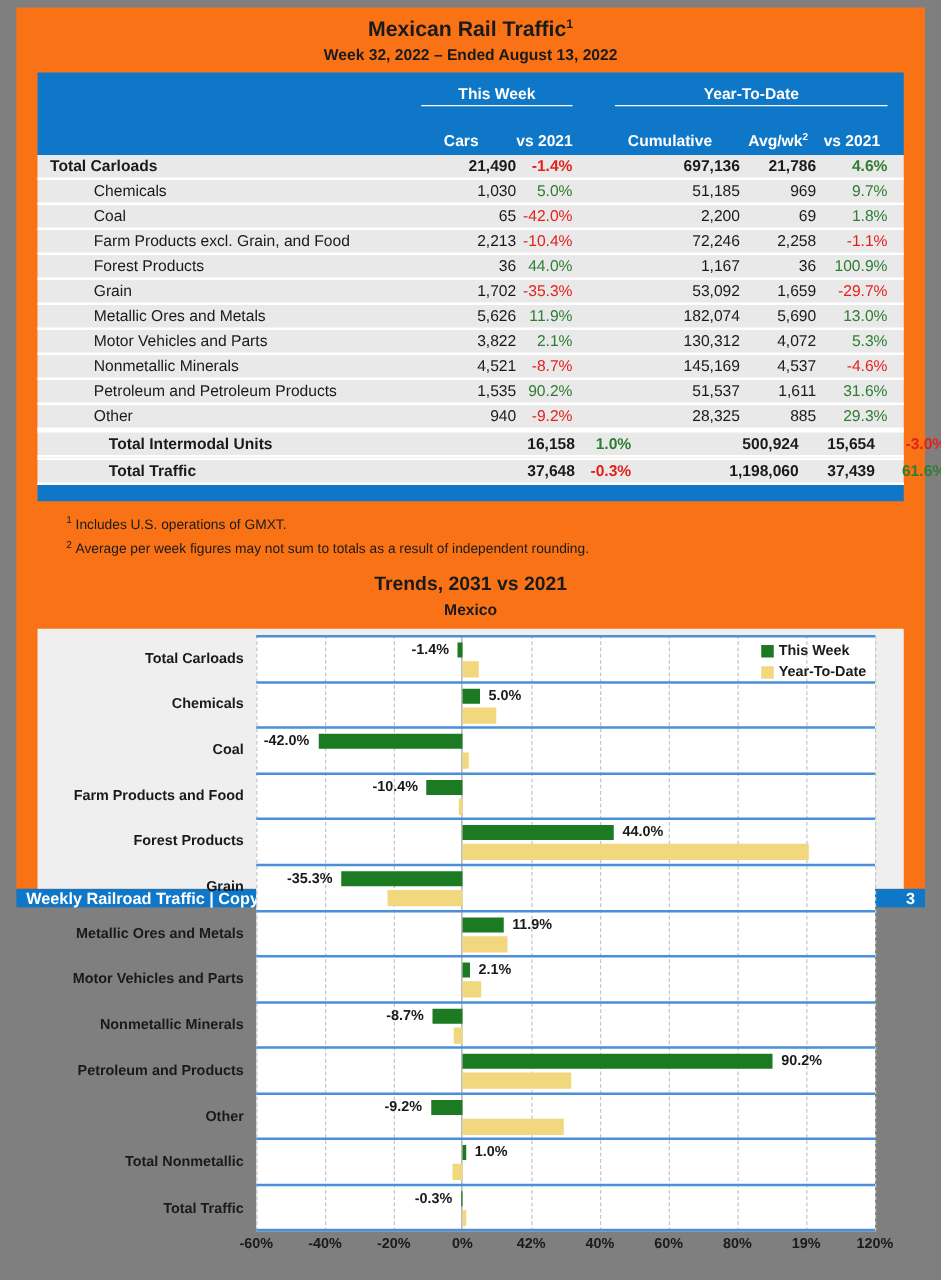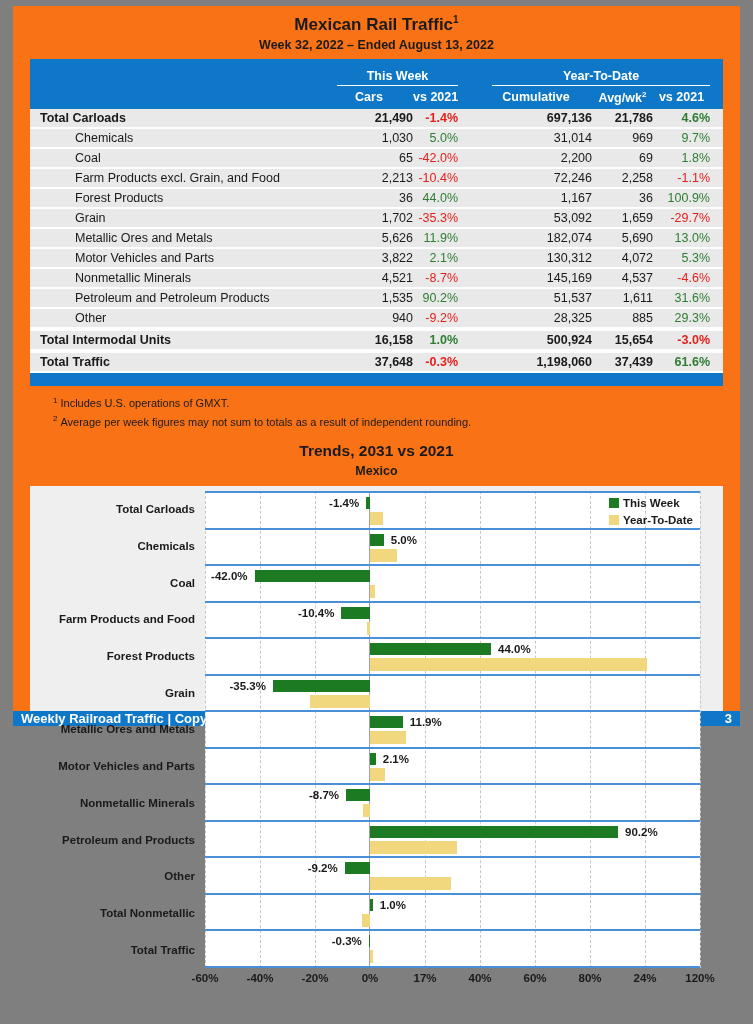--- a/index.html
+++ b/index.html
@@ -18,26 +18,26 @@
   .sheet { width: 727px; height: 720px; background: #f97316; display: flex; flex-direction: column; position: relative; }
 
   .title { margin-top: 8px; text-align: center; font-size: 17px; font-weight: bold; }
   .title sup { font-size: 10px; }
   .subtitle { margin-top: 3px; text-align: center; font-size: 12.5px; font-weight: bold; }
 
   .table-wrap { margin: 7px 17px 0 17px; width: 693px; }
   .thead { background: var(--blue); color: #fff; padding-top: 4px; }
   .thead-top { display: grid; grid-template-columns: 295px 133px 22px 230px 13px; height: 23px; align-items: end; }
   .group { font-weight: bold; font-size: 12.5px; text-align: center; border-bottom: 1.5px solid #fff; padding-bottom: 2px; margin-left: 12px; }
-  .thead-cols { display: grid; grid-template-columns: 295px 88px 45px 22px 112px 61px 57px 13px; height: 23px; align-items: center; }
+  .thead-cols { display: grid; grid-template-columns: 295px 88px 45px 22px 112px 61px 57px 13px; height: 23px; align-items: center; margin-top: 16px; }
   .thead-cols .hcell { font-weight: bold; font-size: 12.5px; text-align: center; white-space: nowrap; }
   .thead-cols .hcell sup { font-size: 8px; }
 
   .trow { display: grid; grid-template-columns: 295px 88px 45px 22px 112px 61px 57px 13px; height: 20px; background: var(--row-gray); border-bottom: 2px solid #fff; align-items: center; font-size: 12.5px; }
-  .trow.gap-before { border-top: 2px solid #fff; height: 22px; }
+  .trow.gap-before { border-top: 2px solid #fff; height: 22px; padding-left: 47px; }
   .trow.bold { font-weight: bold; }
   .cell.label { padding-left: 10px; white-space: nowrap; }
   .cell.label.indent { padding-left: 45px; }
   .cell.num { text-align: right; white-space: nowrap; }
   .cell.pos { color: var(--green-text); }
   .cell.neg { color: var(--red-text); }
   .table-endbar { height: 13px; background: var(--blue); }
 
   .footnotes { margin: 10px 0 0 40px; font-size: 11px; }
   .footnote { margin-bottom: 5px; }
@@ -107,21 +107,21 @@
             <div class="cell num">697,136</div>
             <div class="cell num">21,786</div>
             <div class="cell num pct pos">4.6%</div>
             <div class="cell pad"></div>
           </div>
           <div class="trow">
             <div class="cell label indent">Chemicals</div>
             <div class="cell num">1,030</div>
             <div class="cell num pct pos">5.0%</div>
             <div class="cell spacer"></div>
-            <div class="cell num">31,014</div>
+            <div class="cell num">51,185</div>
             <div class="cell num">969</div>
             <div class="cell num pct pos">9.7%</div>
             <div class="cell pad"></div>
           </div>
           <div class="trow">
             <div class="cell label indent">Coal</div>
             <div class="cell num">65</div>
             <div class="cell num pct neg">-42.0%</div>
             <div class="cell spacer"></div>
             <div class="cell num">2,200</div>
@@ -346,25 +346,25 @@
             <span class="swatch" style="background: rgb(241, 215, 126);"></span>
             <span>Year-To-Date</span>
           </div>
         </div>
       </div>
       <div class="xlabels">
           <div class="xlabel" style="left: -30px;">-60%</div>
           <div class="xlabel" style="left: 25px;">-40%</div>
           <div class="xlabel" style="left: 80px; text-align: center;">-20%</div>
           <div class="xlabel" style="left: 135px;">0%</div>
-          <div class="xlabel" style="left: 190px;">17%</div>
+          <div class="xlabel" style="left: 190px;">42%</div>
           <div class="xlabel" style="left: 245px; text-align: center;">40%</div>
           <div class="xlabel" style="left: 300px;">60%</div>
           <div class="xlabel" style="left: 355px;">80%</div>
-          <div class="xlabel" style="left: 410px;">24%</div>
+          <div class="xlabel" style="left: 410px;">19%</div>
           <div class="xlabel" style="left: 465px;">120%</div>
         </div>
     </div>
 
     <div class="footer">
       <span>Weekly Railroad Traffic | Copyright AAR, 2022</span>
       <span>3</span>
     </div>
 
   </div>

